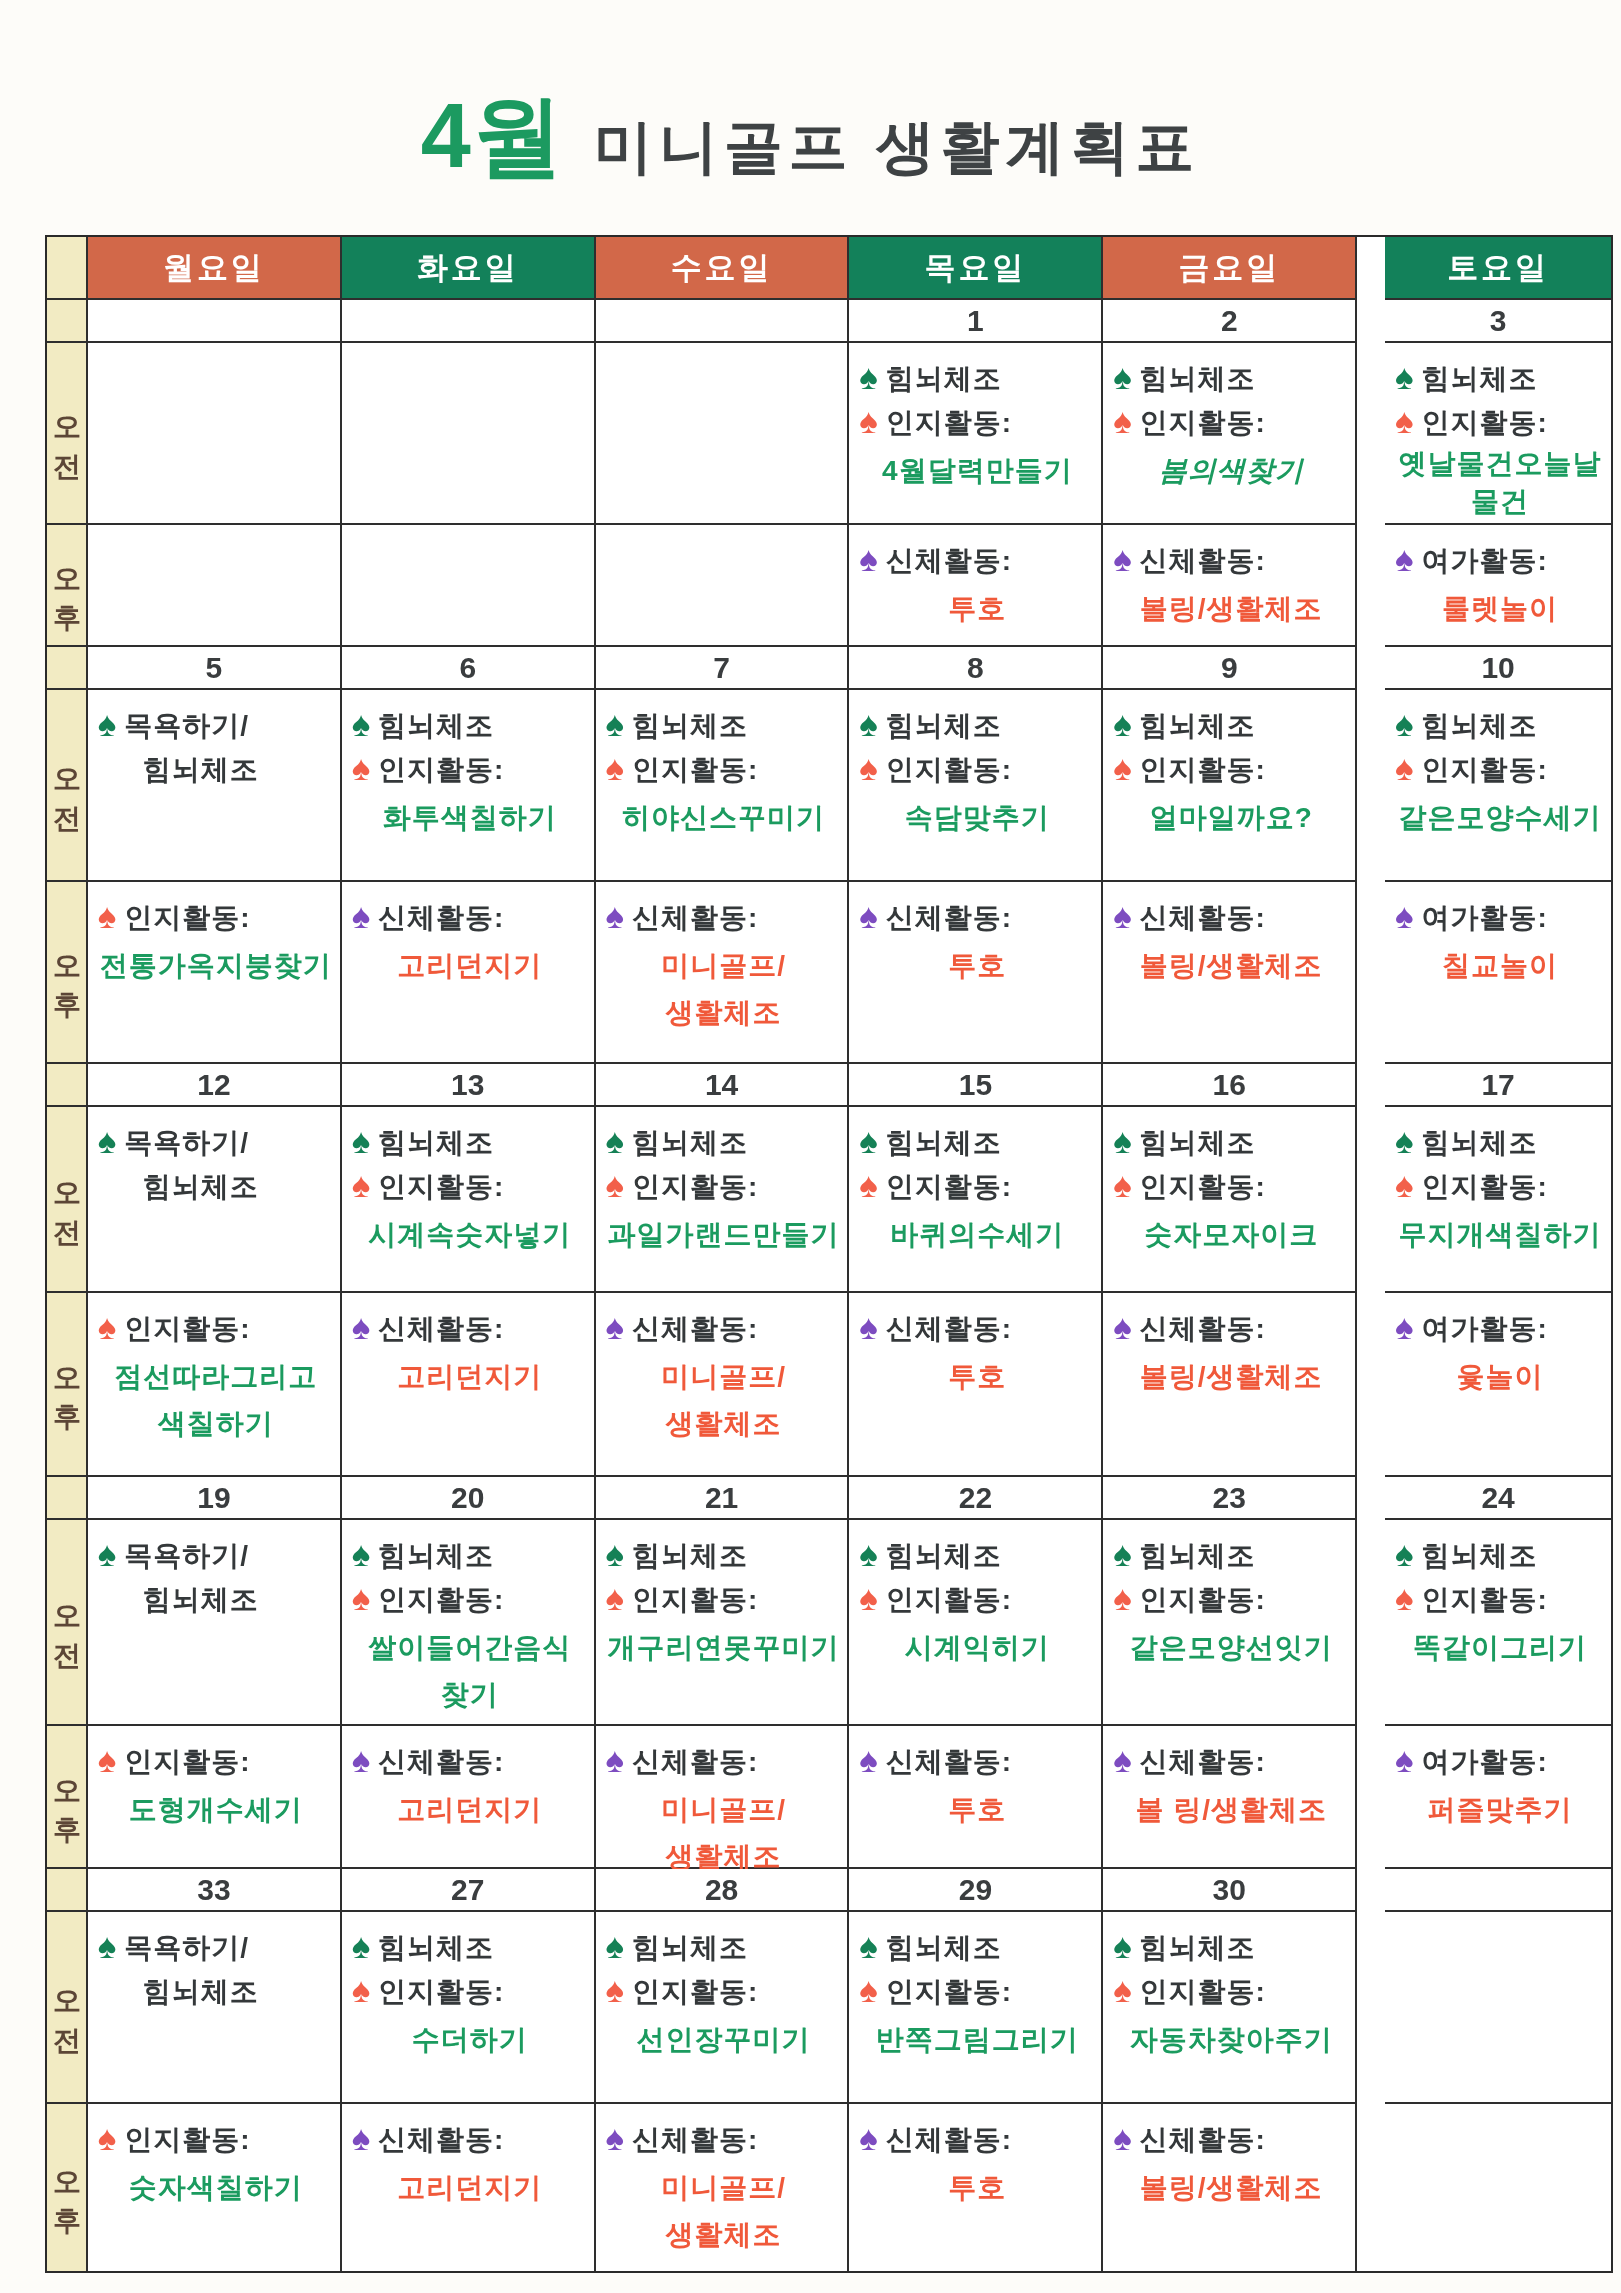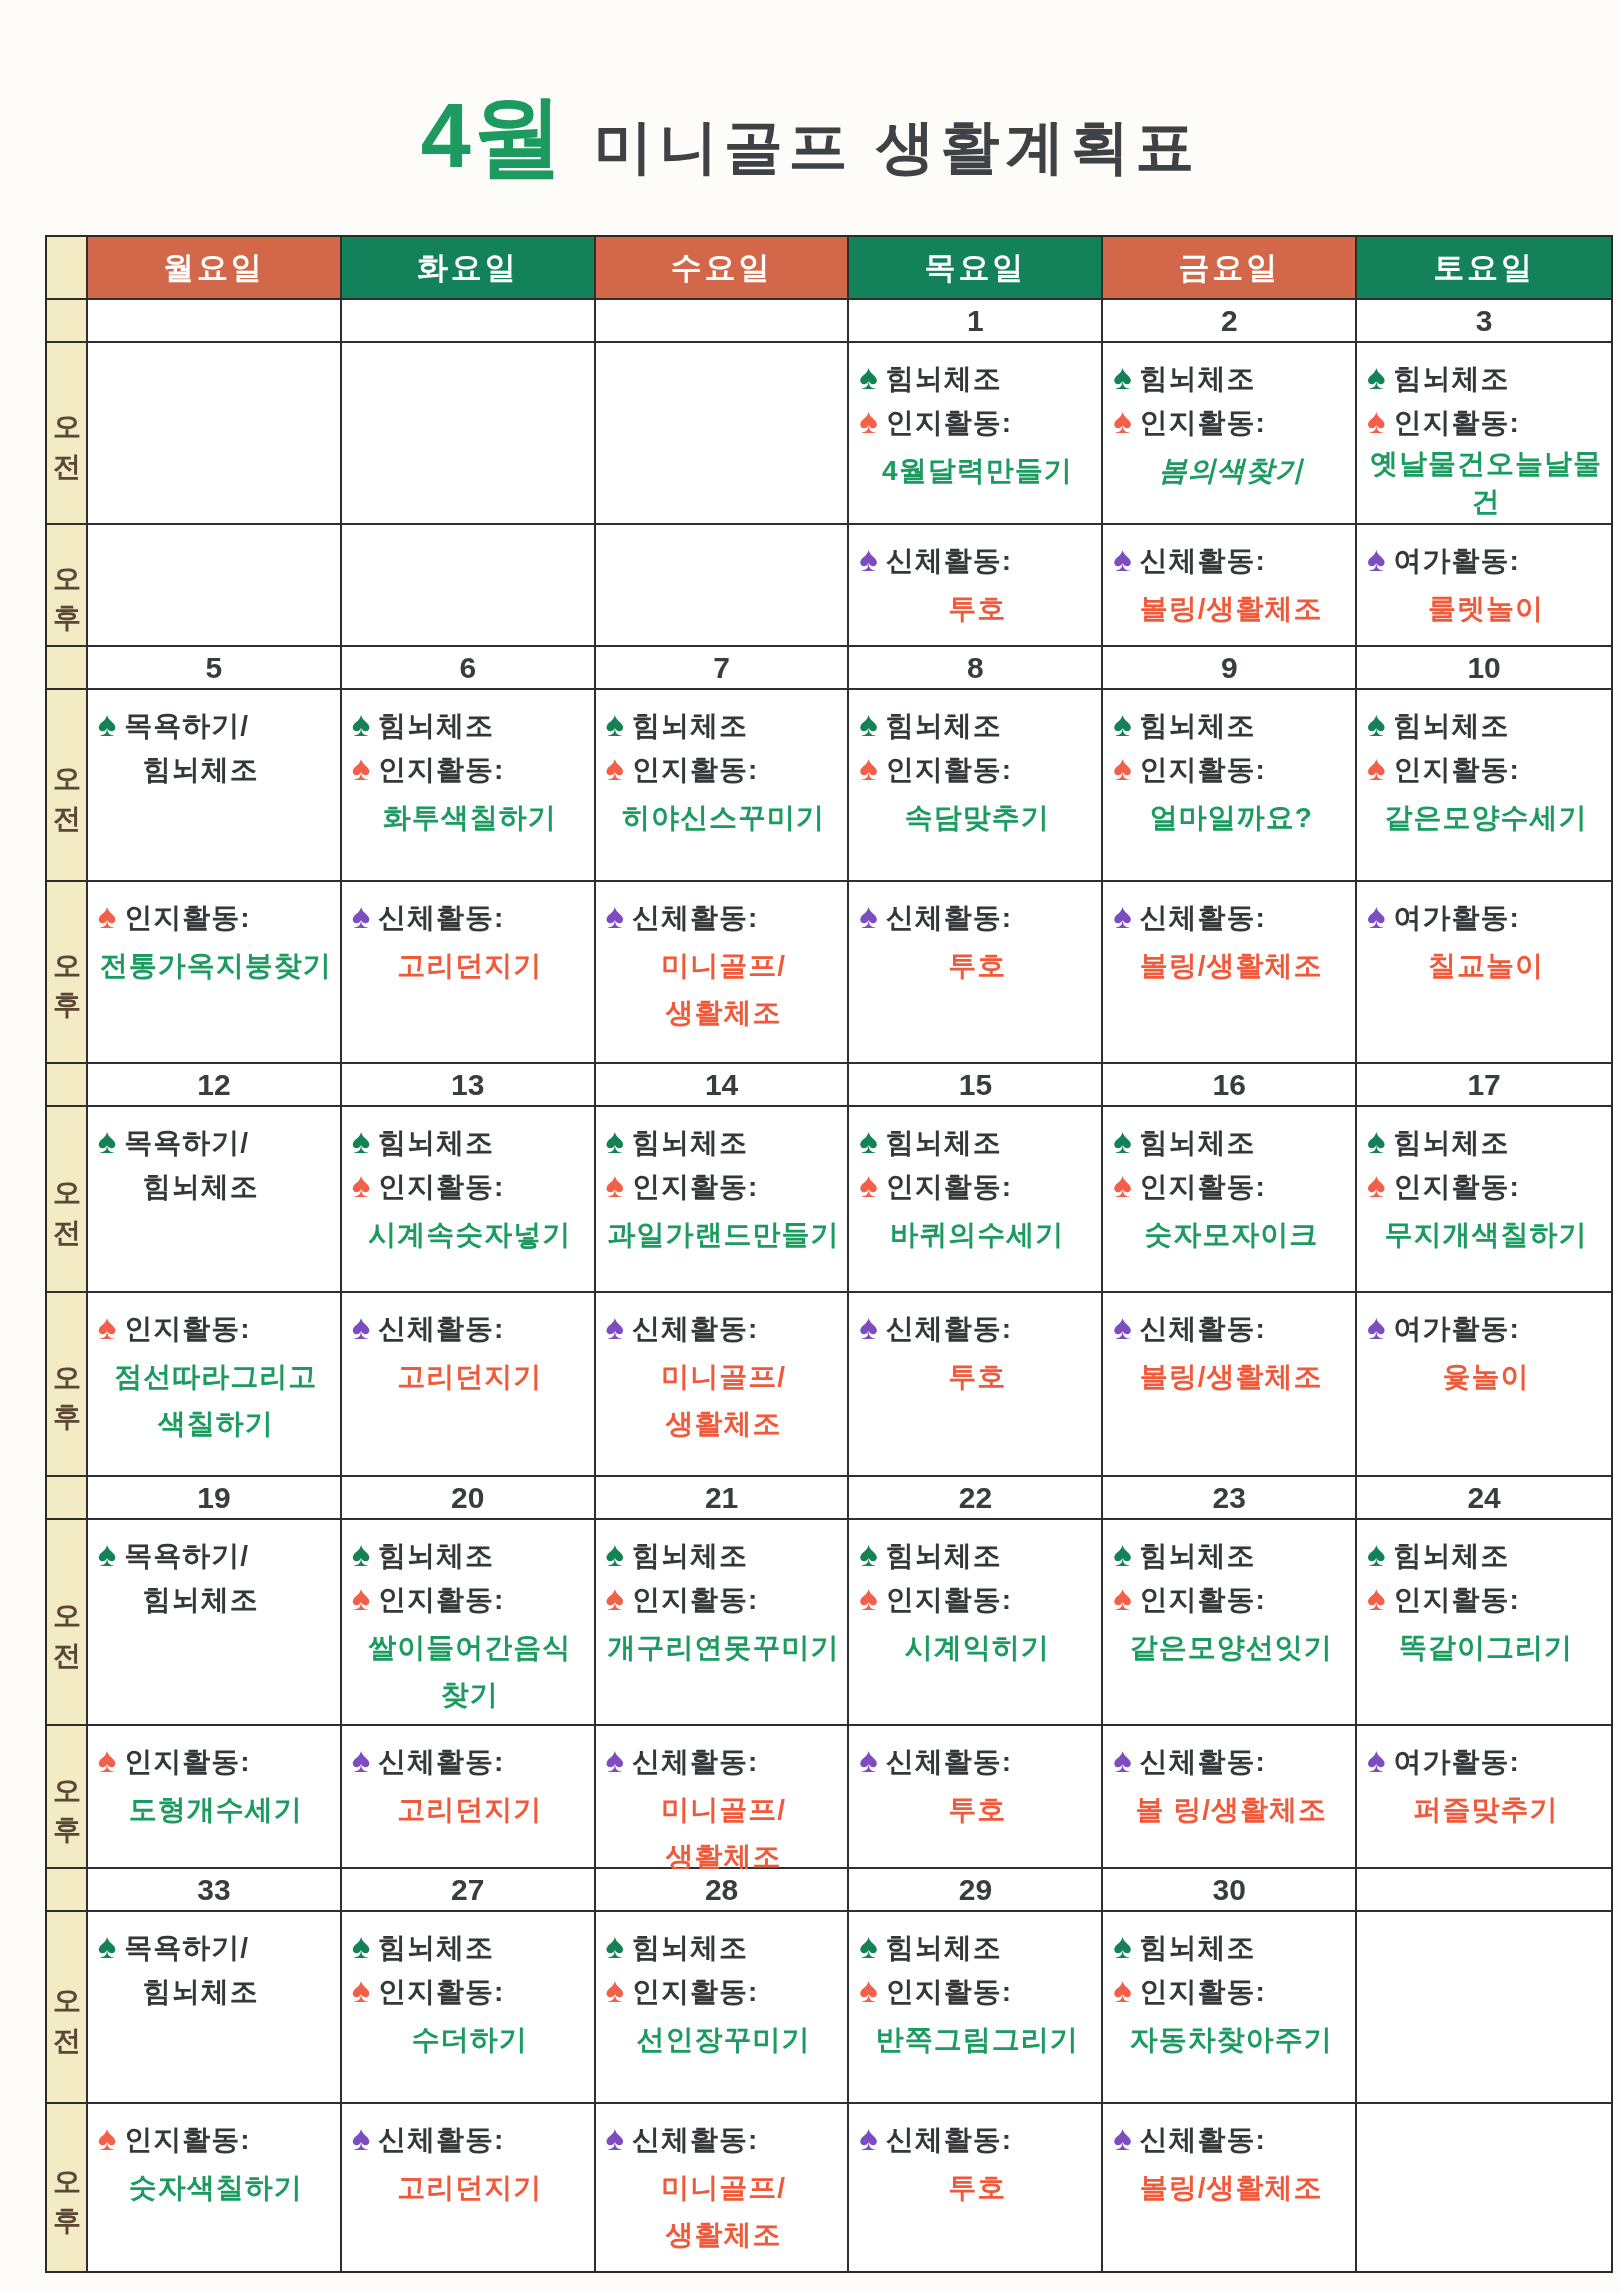--- a/index.html
+++ b/index.html
@@ -8,21 +8,21 @@
 
   .title{position:absolute;top:76px;left:0;width:100%;text-align:center;white-space:nowrap;}
   .title .m{font-size:90px;font-weight:800;color:#1c9a60;letter-spacing:2px;}
   .title .t{font-size:59px;font-weight:800;color:#3e4244;margin-left:29px;letter-spacing:5.9px;}
 
   .cal{position:absolute;left:45px;top:235px;width:1564px;
        display:grid;grid-template-columns:41px repeat(6,1fr);
        grid-template-rows:63px 43px 182px 122px 43px 192px 182px 43px 186px 184px 43px 206px 143px 43px 192px 167px;
        border:2.9px solid #2a2a2a;background:#ffffff;}
   .cal>div{border-right:2px solid #2e2e2e;border-bottom:2px solid #2e2e2e;box-sizing:border-box;}
-  .cal>div:nth-child(7n){border-right:none;}
+  .cal>div:nth-child(7n){border-right:none;margin-left:28px;}
   .cal>div:nth-last-child(-n+7){border-bottom:none;}
 
   .corner,.side{background:#f2ebc3;}
   .side{display:flex;align-items:center;justify-content:center;}
   .vlabel{writing-mode:vertical-rl;text-orientation:upright;font-weight:700;font-size:28px;
           color:#5c4636;letter-spacing:7.8px;line-height:1;}
 
   .hday{display:flex;align-items:center;justify-content:center;color:#ffffff;
         font-weight:700;font-size:31px;letter-spacing:2.9px;}
   .bg-red{background:#d26849;}

